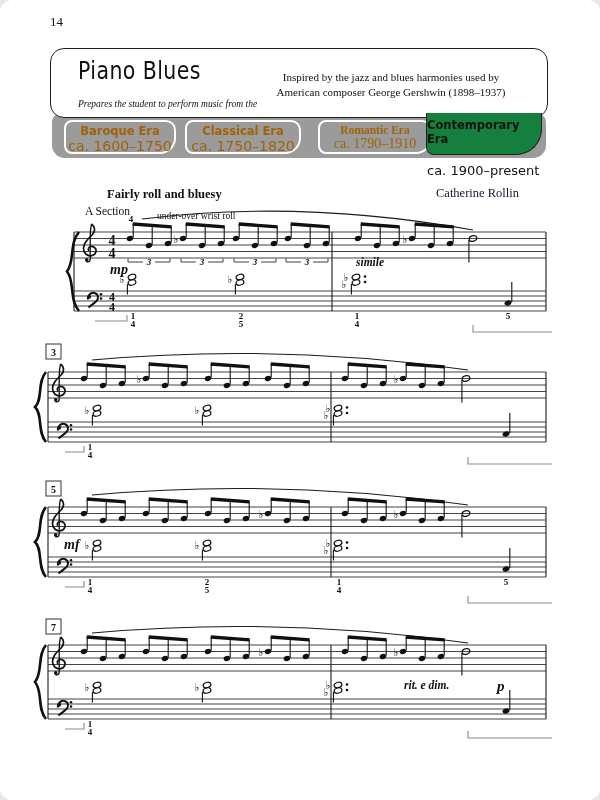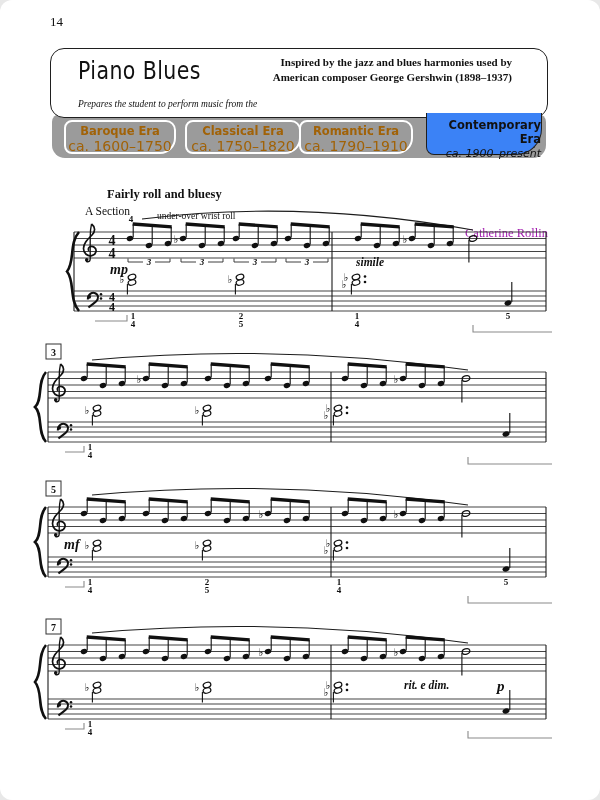--- a/index.html
+++ b/index.html
@@ -6,39 +6,39 @@
   .page{position:relative;width:600px;height:800px;background:#ffffff;overflow:hidden;
         font-family:"Liberation Serif",serif;color:#111;border-radius:12px;}
   .abs{position:absolute;}
   
   .pageno{left:50px;top:14px;font-size:13px;}
   .title-box{left:50px;top:48px;width:496px;height:68px;background:#fff;
              border:1.6px solid #1f1f1f;border-radius:14px;z-index:2;}
   .title{left:78px;top:56px;font-family:"DejaVu Sans",sans-serif;font-size:25px;
          letter-spacing:.5px;transform:scaleX(.82);transform-origin:left;z-index:3;}
   .subtitle{left:78px;top:99px;font-style:italic;font-size:9.5px;z-index:3;}
-  .inspired{left:270px;top:55px;width:242px;text-align:right;font-weight:700;
+  .inspired{left:270px;top:70px;width:242px;text-align:center;font-weight:400;
             font-size:11px;line-height:15px;z-index:3;}
   
   .tabbar{left:52px;top:114px;width:494px;height:44px;border-radius:8px 8px 13px 13px;z-index:1;}
   .gtab{top:120px;height:30px;border:2px solid #fff;border-radius:8px 10px 16px 8px;
         color:#a16207;text-align:center;z-index:2;font-family:"DejaVu Sans",sans-serif;}
   .gtab .l1{font-size:11.5px;font-weight:700;margin-top:2px;}
   .gtab .l2{font-size:14px;margin-top:0px;}
-  .atab{left:426px;top:113px;width:114px;height:41px;background:#3b82f6;
+  .atab{left:426px;top:113px;width:114px;height:41px;background:#15803d;
         border-left:1.6px solid #1f1f1f;border-right:1.6px solid #1f1f1f;
         border-bottom:1.6px solid #1f1f1f;border-radius:0 0 26px 8px;
-        text-align:right;z-index:3;font-family:"DejaVu Sans",sans-serif;}
+        text-align:left;z-index:3;font-family:"DejaVu Sans",sans-serif;}
   .atab .l1{font-size:11.5px;font-weight:700;margin-top:5px;}
-  .atab .l2{font-size:11px;margin-top:1px;font-style:italic;}
+  .atab .l2{font-size:13px;margin-top:17px;}
   
   .tempo{left:107px;top:187px;font-weight:700;font-size:12.5px;}
   .section{left:85px;top:205px;font-size:11.5px;text-align:center;}
   .technique{left:157px;top:211px;font-size:9.5px;}
-  .composer{left:436px;top:186px;width:112px;text-align:right;font-size:12.5px;color:#a21caf;margin-top:40px;}
+  .composer{left:436px;top:186px;width:112px;font-size:12.5px;color:#0f172a;}
   
   svg{position:absolute;left:0;top:0;}
   svg text{font-family:"Liberation Serif",serif;fill:#101010;}
   .nh{fill:#101010;}
   .op{fill:none;stroke:#101010;stroke-width:1.25;}
   .stm{stroke:#101010;stroke-width:1.1;fill:none;}
   .bm{stroke:#101010;stroke-width:3.4;fill:none;}
   .sl{fill:none;stroke:#1c1c1c;stroke-width:1.1;}
   .stf{stroke:#3a3a3a;stroke-width:.95;fill:none;}
   .bl{stroke:#1c1c1c;stroke-width:1.1;fill:none;}
@@ -73,21 +73,21 @@
 
   <div class="abs tabbar" style="background:#9b9b9b;"></div>
   <div class="abs gtab" style="left:64px;width:108px;">
     <div class="l1">Baroque Era</div>
     <div class="l2">ca. 1600–1750</div>
   </div>
   <div class="abs gtab" style="left:185px;width:112px;">
     <div class="l1">Classical Era</div>
     <div class="l2">ca. 1750–1820</div>
   </div>
-  <div class="abs gtab" style="left:299px;width:110px;">
+  <div class="abs gtab" style="left:318px;width:110px;font-family:Liberation Serif, serif;">
     <div class="l1">Romantic Era</div>
     <div class="l2">ca. 1790–1910</div>
   </div>
   <div class="abs atab">
     <div class="l1">Contemporary Era</div>
     <div class="l2">ca. 1900–present</div>
   </div>
 
   <div class="abs tempo">Fairly roll and bluesy</div>
   <div class="abs section">A Section</div>

